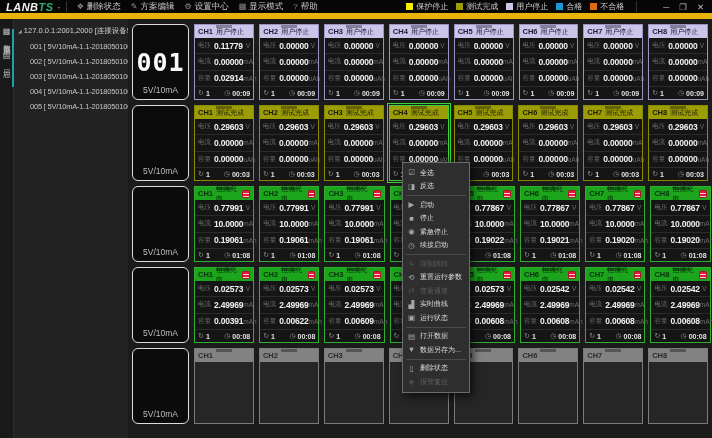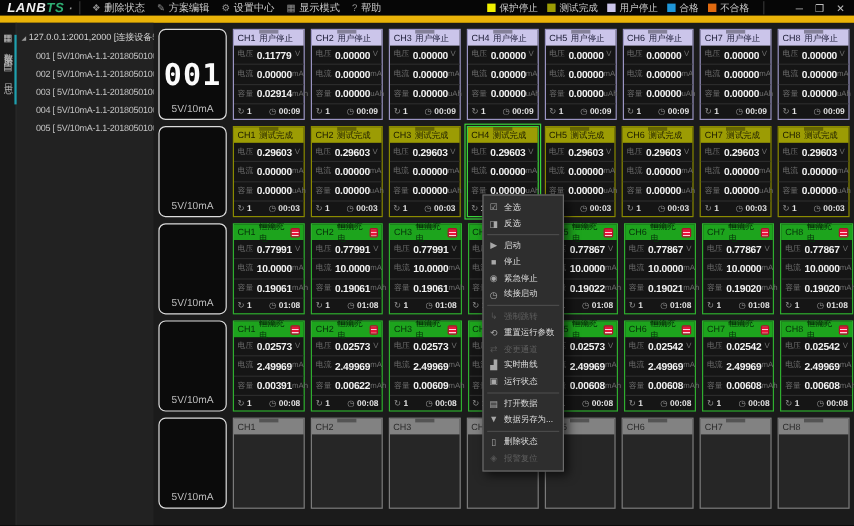--- a/index.html
+++ b/index.html
@@ -60,21 +60,21 @@
     display:flex; flex-direction:column; align-items:center; justify-content:center; position:relative;
   }
   .dev-num { font-family:"DejaVu Sans Mono", monospace; font-weight:bold; font-size:25px;
     color:#fafafa; letter-spacing:1px; line-height:26px; margin-top:2px; }
   .dev-model { position:absolute; bottom:4px; font-size:8.5px; color:#bdbdbd; }
 
   
   .card { position:relative; background:#151515; border:1px solid #555; display:flex; flex-direction:column; }
   .card-header { height:13px; display:flex; align-items:center; padding:0 3px; gap:3px; position:relative; flex:0 0 auto; }
   .notch { position:absolute; top:0; left:50%; transform:translateX(-50%); width:16px; height:3px; background:rgba(0,0,0,.35); }
-  .ch-name { font-size:7.5px; font-weight:normal; }
+  .ch-name { font-size:7.5px; font-weight:bold; }
   .ch-status { font-size:7px; }
   .charging-icon { margin-left:auto; width:9px; height:8px; border-radius:1.5px;
     background:repeating-linear-gradient(180deg,#e8143c 0 2px,#ffd2da 2px 3px); border:1px solid #b30d2e; }
   .card-body { flex:1 1 auto; display:flex; flex-direction:column; }
   .vrow { flex:1; display:flex; align-items:center; padding:0 3px; border-bottom:1px solid #2b2b2b; }
   .vlabel { font-size:6.5px; color:#6e6e6e; flex:0 0 auto; }
   .vvalue { font-size:8.5px; font-weight:bold; color:#f2f2f2; flex:1; padding-left:3px; letter-spacing:-.2px; }
   .vunit { font-size:6.5px; color:#6e6e6e; }
   .card-footer { flex:0 0 12px; display:flex; align-items:center; justify-content:space-between; padding:0 3px; }
   .f-left,.f-right { display:flex; align-items:center; gap:2px; font-size:7px; font-weight:bold; color:#e2e2e2; }

